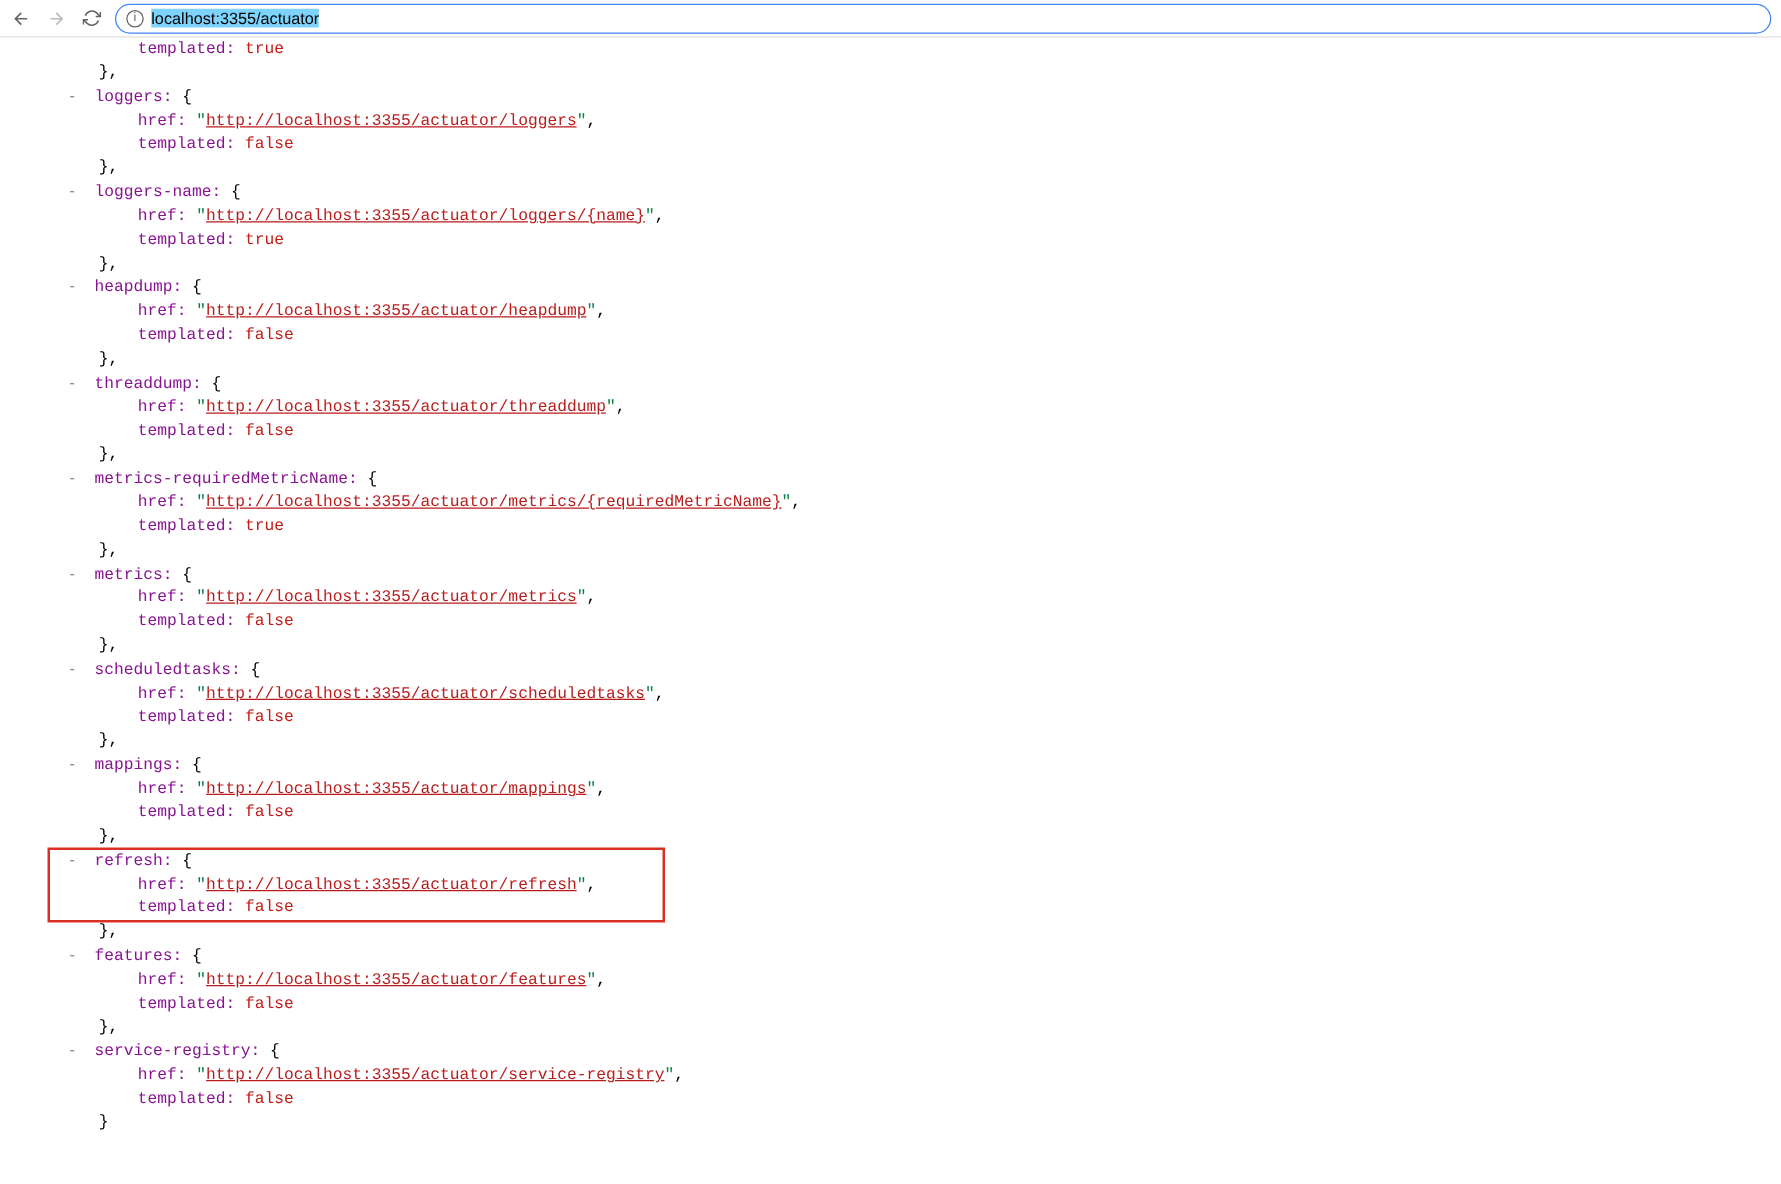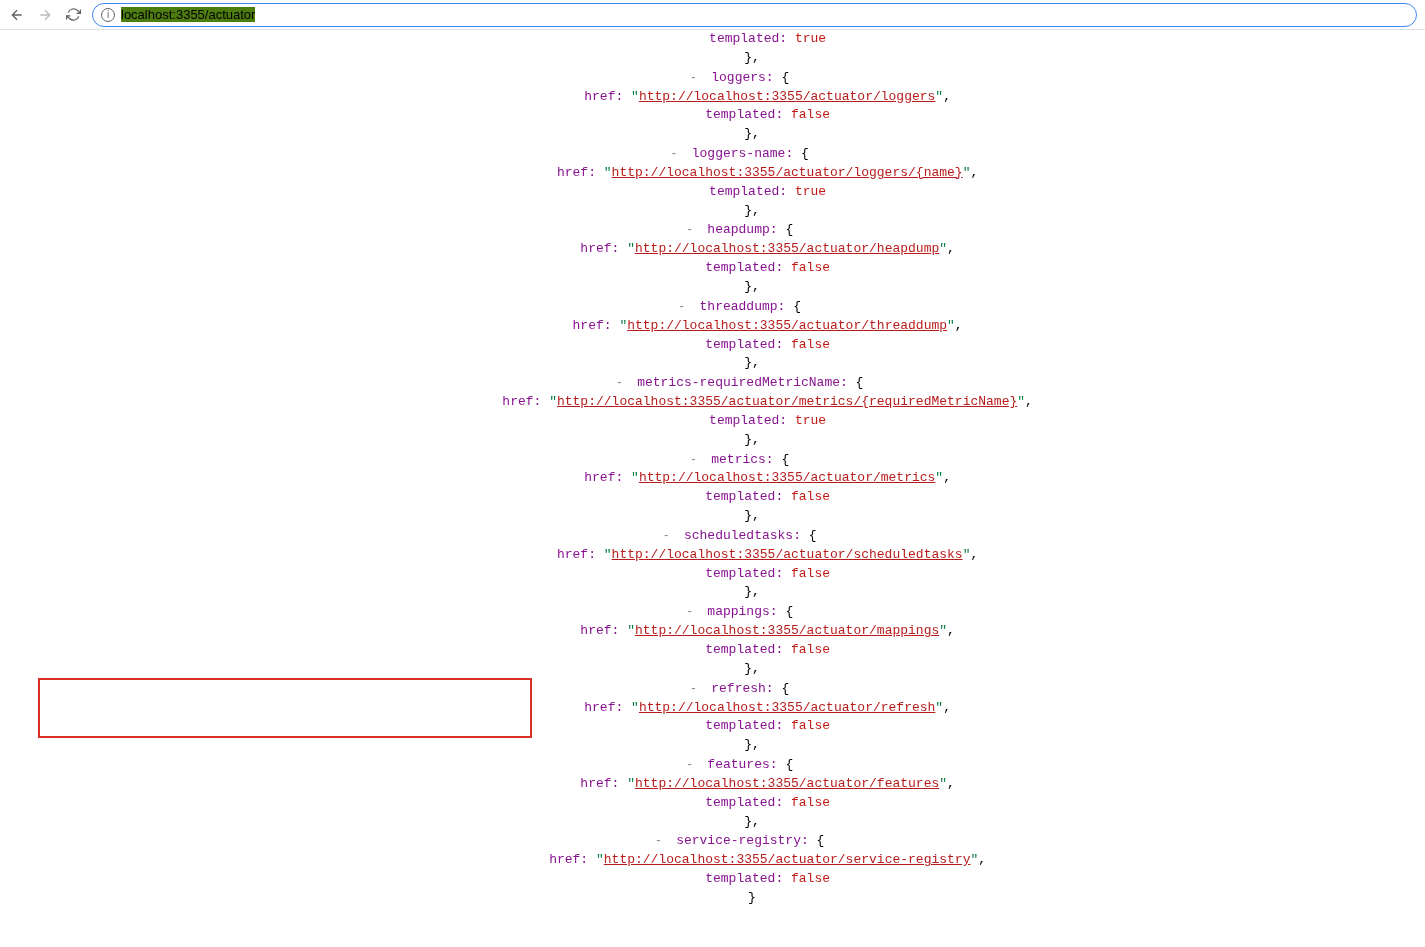--- a/index.html
+++ b/index.html
@@ -50,38 +50,38 @@
       font-size: 10px;
       color: #5f6368;
       font-family: Arial, sans-serif;
     }
     .url-text {
       font-family: Arial, sans-serif;
       font-size: 13px;
       color: #000;
     }
     .url-highlight {
-      background: #4d7c0f;
+      background: #7dd3fc;
     }
     .content {
       padding: 0 0 0 40px;
       white-space: pre;
       line-height: 1.45;
     }
     .key { color: #881391; }
     .link { color: #b91c1c; text-decoration: underline; }
     .quote { color: #0b8043; }
     .bool { color: #c41a16; }
     .collapse { color: #888; font-family: Arial; cursor: pointer; }
     .highlight-box {
       border: 2px solid #d93025;
       position: absolute;
     }
     .line { display: block; }
-    .entry-wrap { position: relative; text-align: center; }
+    .entry-wrap { position: relative; }
   </style>
 </head>
 <body>
 
 <div class="browser-bar">
   <div class="nav-btn">
     <svg width="16" height="16" viewBox="0 0 24 24" fill="none" stroke="#5f6368" stroke-width="2">
         <path d="M19 12H5M12 19l-7-7 7-7"></path>
       </svg>
   </div>

